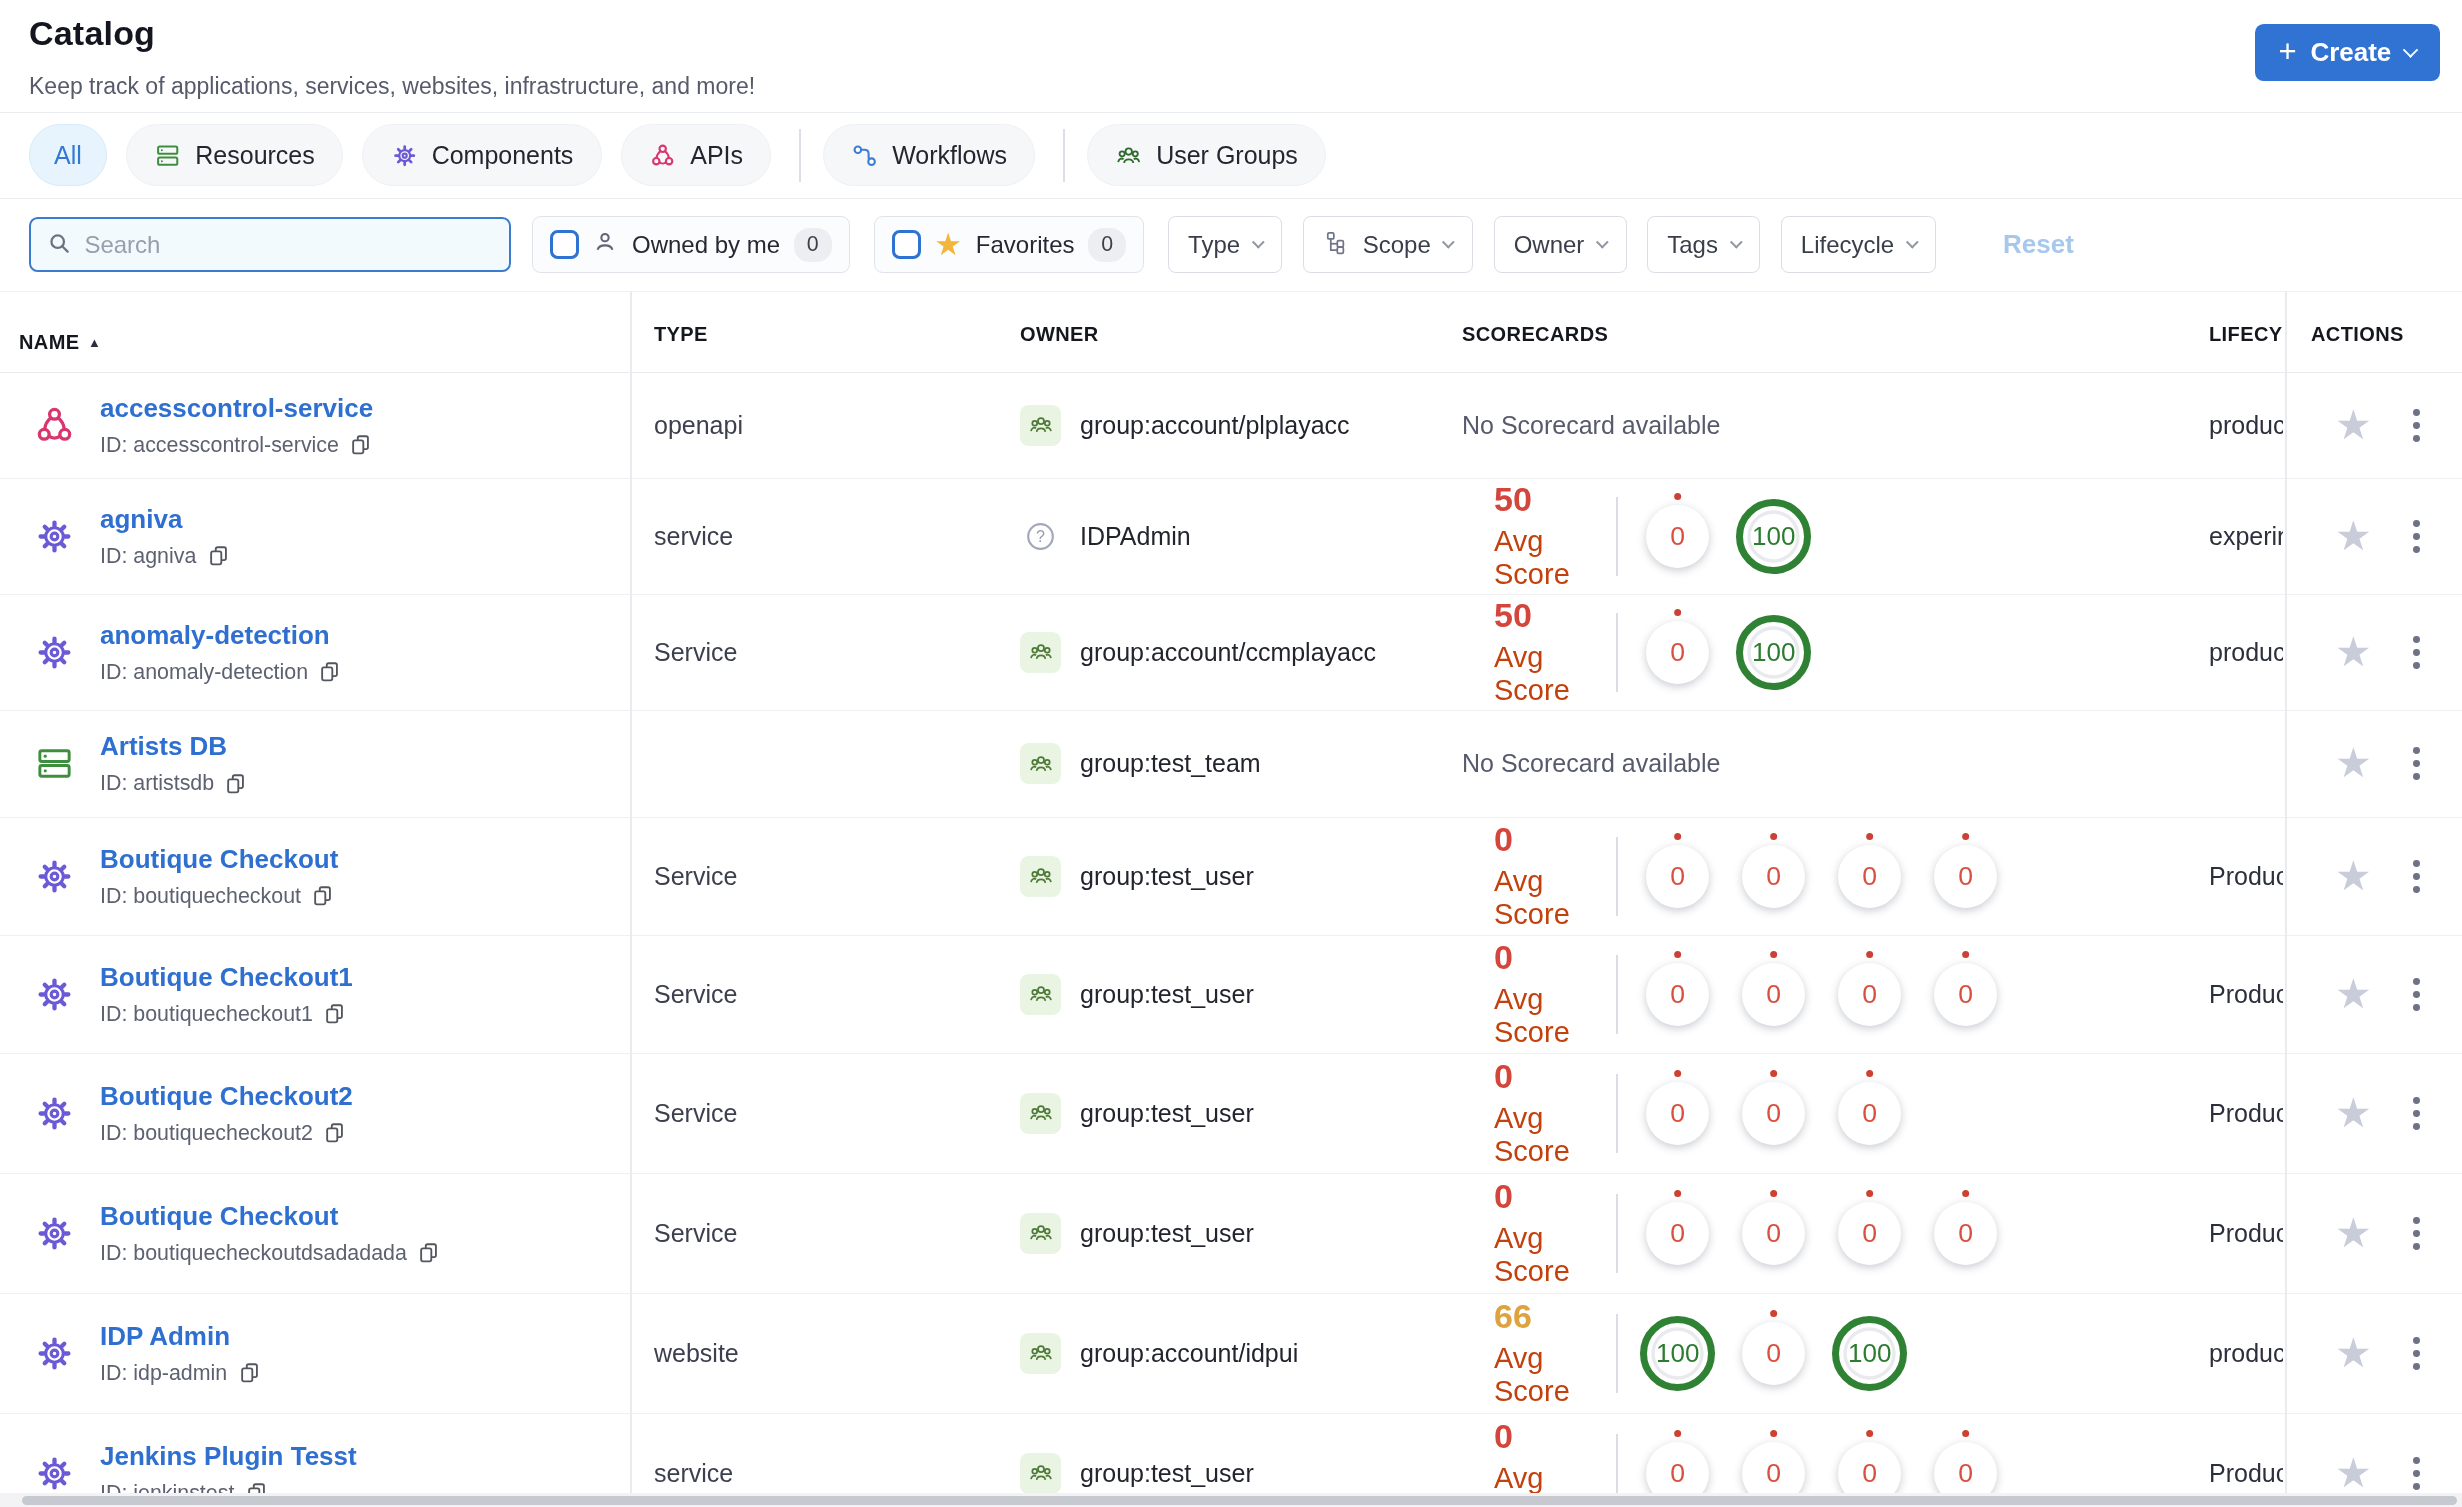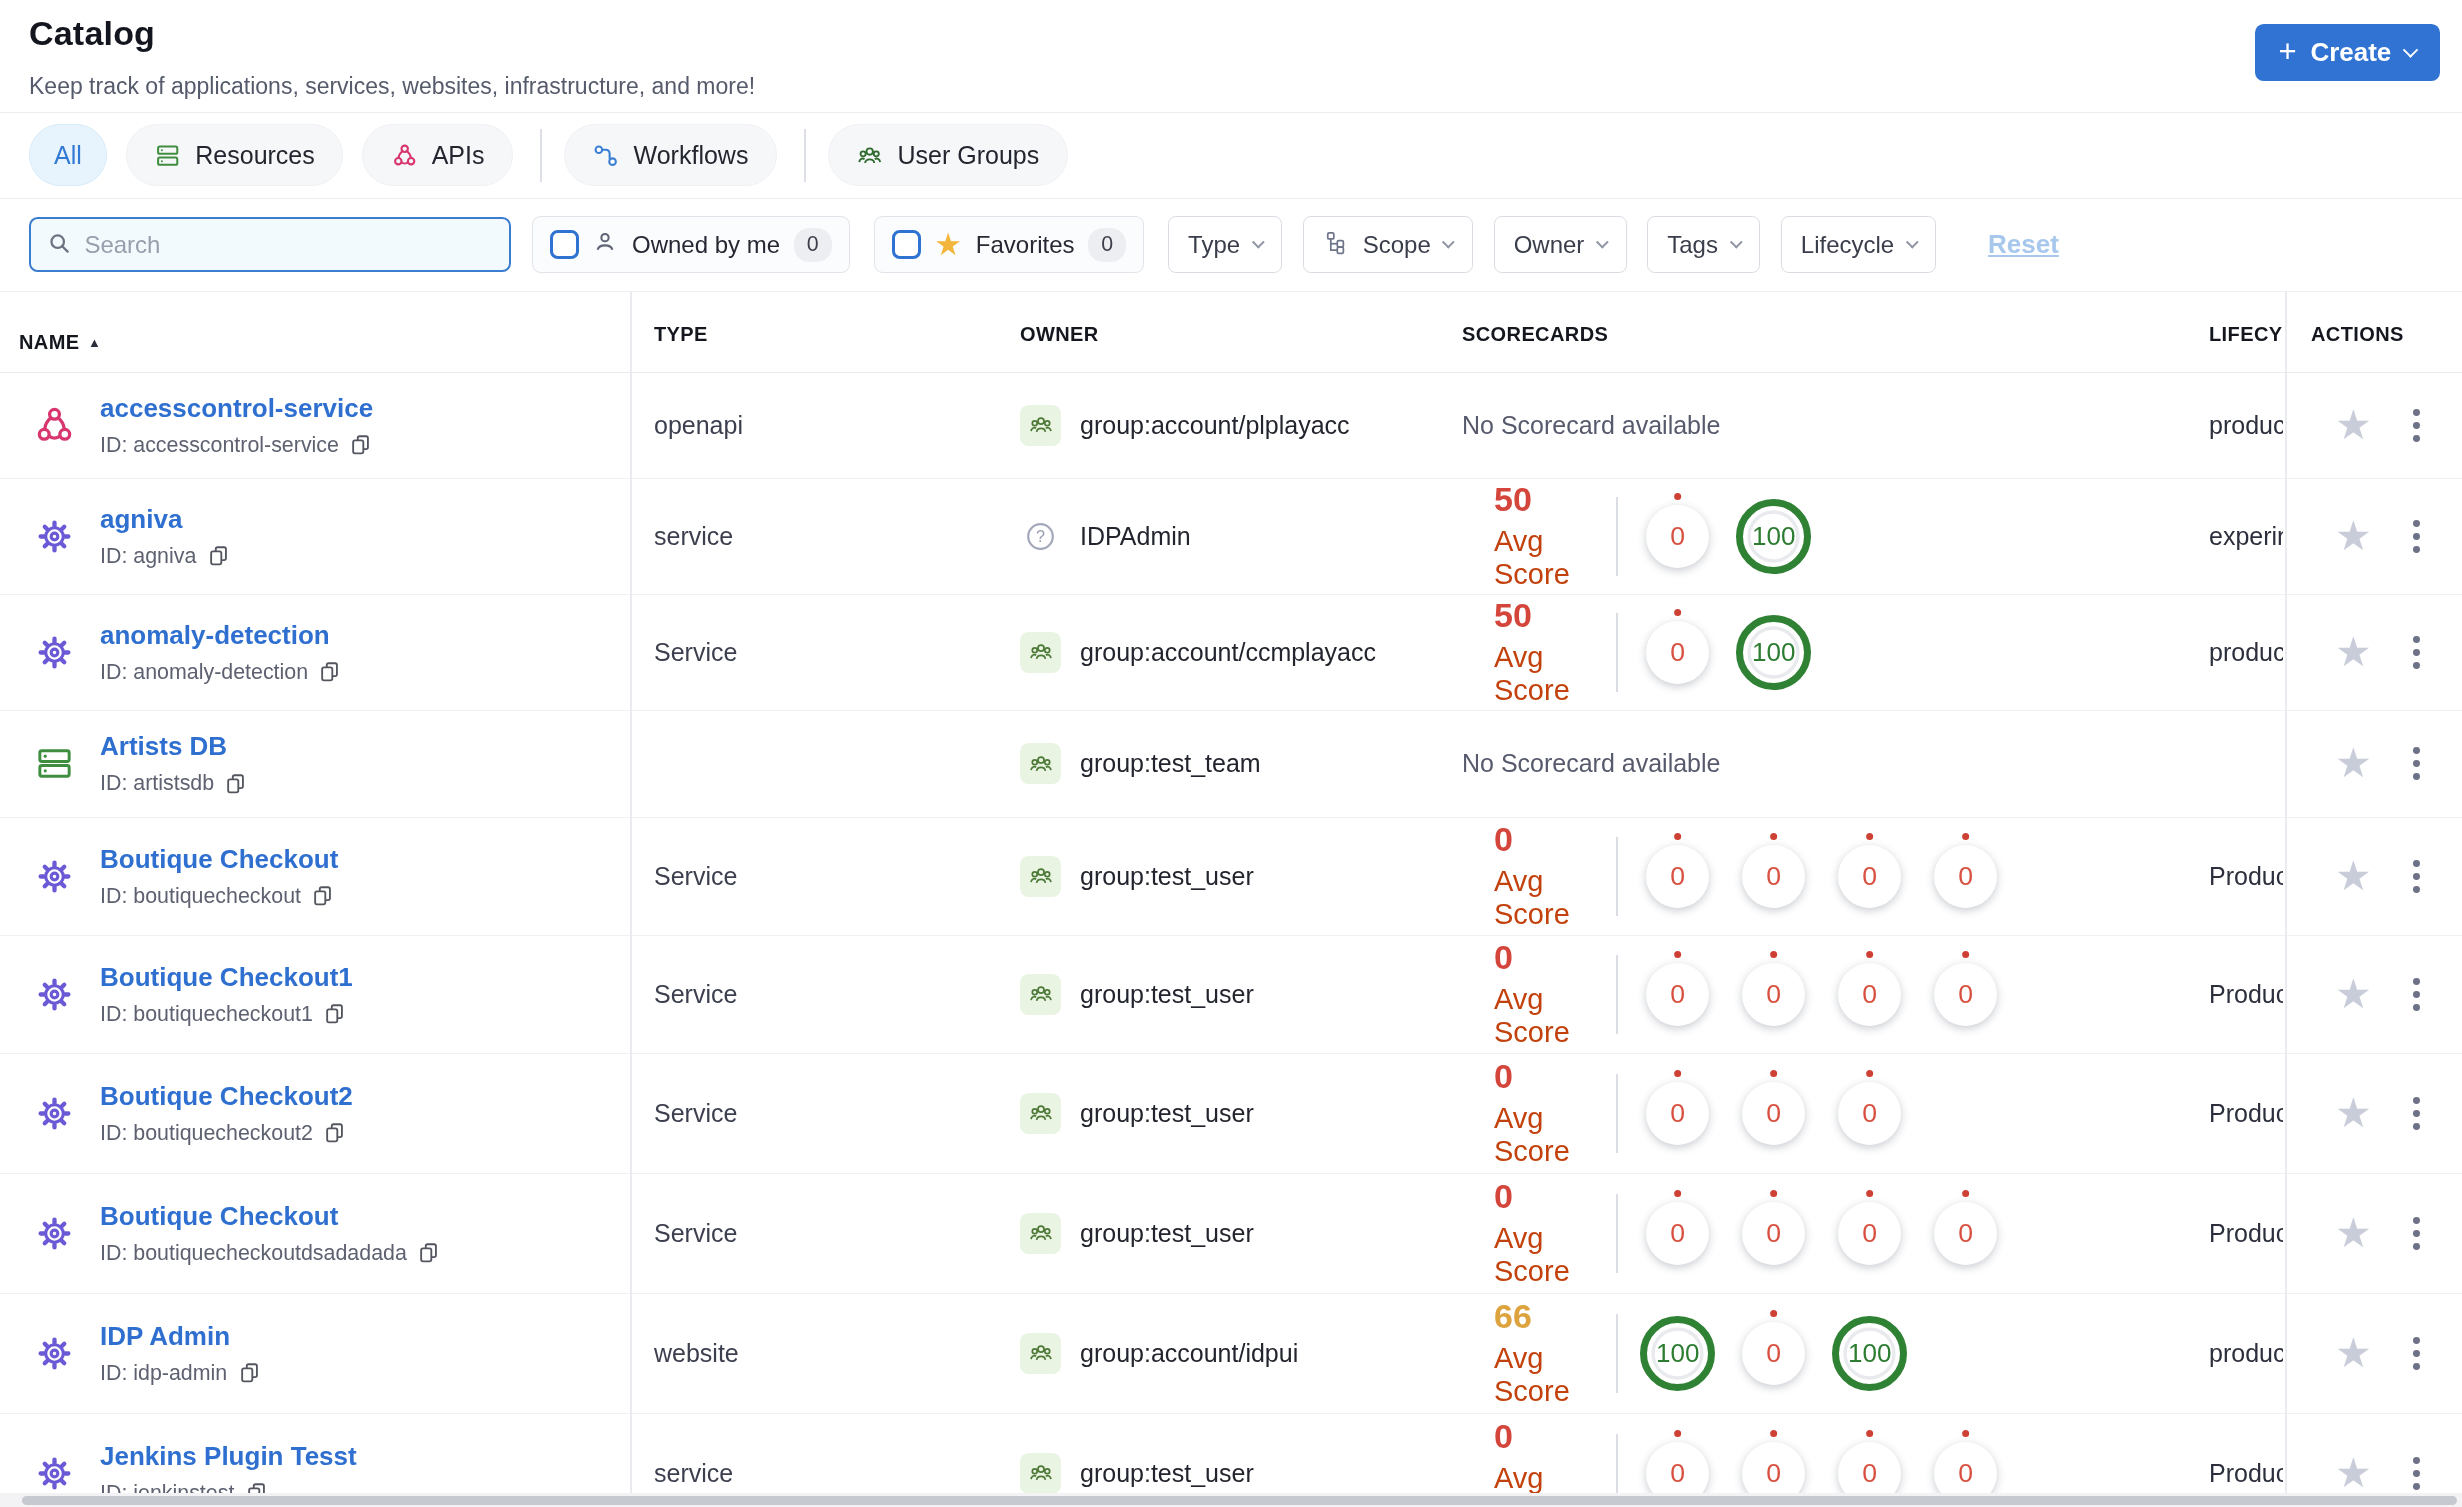--- a/index.html
+++ b/index.html
@@ -38,21 +38,21 @@
   .chip { height:57px; border:1.7px solid #e0e3e9; background:#fbfcfd; border-radius:8.6px;
     display:flex; align-items:center; gap:13.7px; padding:0 17px; font-size:24px; color:#262933;
     margin-right:24px; cursor:pointer; white-space:nowrap; }
   .checkbox { width:29px; height:29px; border:3px solid #2e73d2; border-radius:7.7px; background:#fff; flex:0 0 auto; }
   .badge { background:#eceef2; border-radius:15.4px; padding:4.3px 13px; font-size:21.4px; color:#3c3f4a; }
   .fav-star { color:#f2b63c; font-size:31px; line-height:1; }
   .dropdown { height:57px; border:1.7px solid #d9dce3; background:#fff; border-radius:7.7px;
     display:flex; align-items:center; gap:13.7px; padding:0 19px; font-size:24px; color:#3a3e4b;
     margin-right:20.6px; cursor:pointer; white-space:nowrap; }
   .dropdown .chev { width:8.6px; height:8.6px; border-width:2.1px; color:#8f95a3; }
-  .reset-link { font-size:26px; font-weight:600; color:#a7c7ed; margin-left:31px; cursor:pointer;text-decoration:underline; }
+  .reset-link { font-size:26px; font-weight:600; color:#a7c7ed; margin-left:46px; cursor:pointer; }
 
   
   .table { position:relative; }
   .thead { position:relative; height:82px; border-top:0.9px solid #eef0f3; border-bottom:0.9px solid #e9ebef; background:#fff; }
   .th { position:absolute; top:31px; font-size:20px; font-weight:700; color:#15171f; letter-spacing:0.4px; white-space:nowrap; }
   .th-name { left:19px;margin-top:8px; } .th-type { left:654px; } .th-owner { left:1020px; }
   .th-score { left:1462px; } .th-life { left:2209px; width:74px; overflow:hidden; } .th-actions { left:2311px; }
   .sort-arrow { font-size:13px; color:#2a2d3a; margin-left:8.6px; vertical-align:1.7px; }
   .col-divider { position:absolute; top:0; bottom:0; width:1.7px; background:#e9ebef; z-index:6; }
   .cd-1 { left:630px; } .cd-2 { left:2285px; }
@@ -122,20 +122,30 @@
       <div class="tab">
         <span class="ticon">
           <svg width="27.4" height="27.4" viewBox="0 0 30 30" fill="none" stroke="#3f8e3f" stroke-width="2.2">
             <rect x="4.5" y="5" width="21" height="8" rx="1.8"></rect>
             <rect x="4.5" y="17" width="21" height="8" rx="1.8"></rect>
             <circle cx="8.6" cy="9" r="1.1" fill="#3f8e3f" stroke="none"></circle>
             <circle cx="8.6" cy="21" r="1.1" fill="#3f8e3f" stroke="none"></circle>
           </svg>
         </span>
         <span>Resources</span>
+      </div>
+      <div class="tab">
+        <span class="ticon">
+          <svg width="27.4" height="27.4" viewBox="0 0 30 30" fill="none" stroke="#6a5ad6" stroke-width="2.4" stroke-linecap="round">
+            <circle cx="15" cy="15" r="6"></circle>
+            <circle cx="15" cy="15" r="2.2"></circle>
+            <path d="M22 15H25M19.95 19.95L22.07 22.07M15 22V25M10.05 19.95L7.93 22.07M8 15H5M10.05 10.05L7.93 7.93M15 8V5M19.95 10.05L22.07 7.93" stroke-width="3"></path>
+          </svg>
+        </span>
+        <span>Components</span>
       </div>
       <div class="tab">
         <span class="ticon">
           <svg width="27.4" height="27.4" viewBox="0 0 30 30" fill="none" stroke="#d8366f" stroke-width="2.3">
             <circle cx="15" cy="7.5" r="3.5"></circle>
             <circle cx="8" cy="21" r="3.5"></circle>
             <circle cx="22" cy="21" r="3.5"></circle>
             <path d="M12.7 9.8C9.8 12.2 8.4 14.8 8.2 17.6"></path>
             <path d="M17.3 9.8C20.2 12.2 21.6 14.8 21.8 17.6"></path>
             <path d="M11.3 22.2C13.4 24 16.6 24 18.7 22.2"></path>

